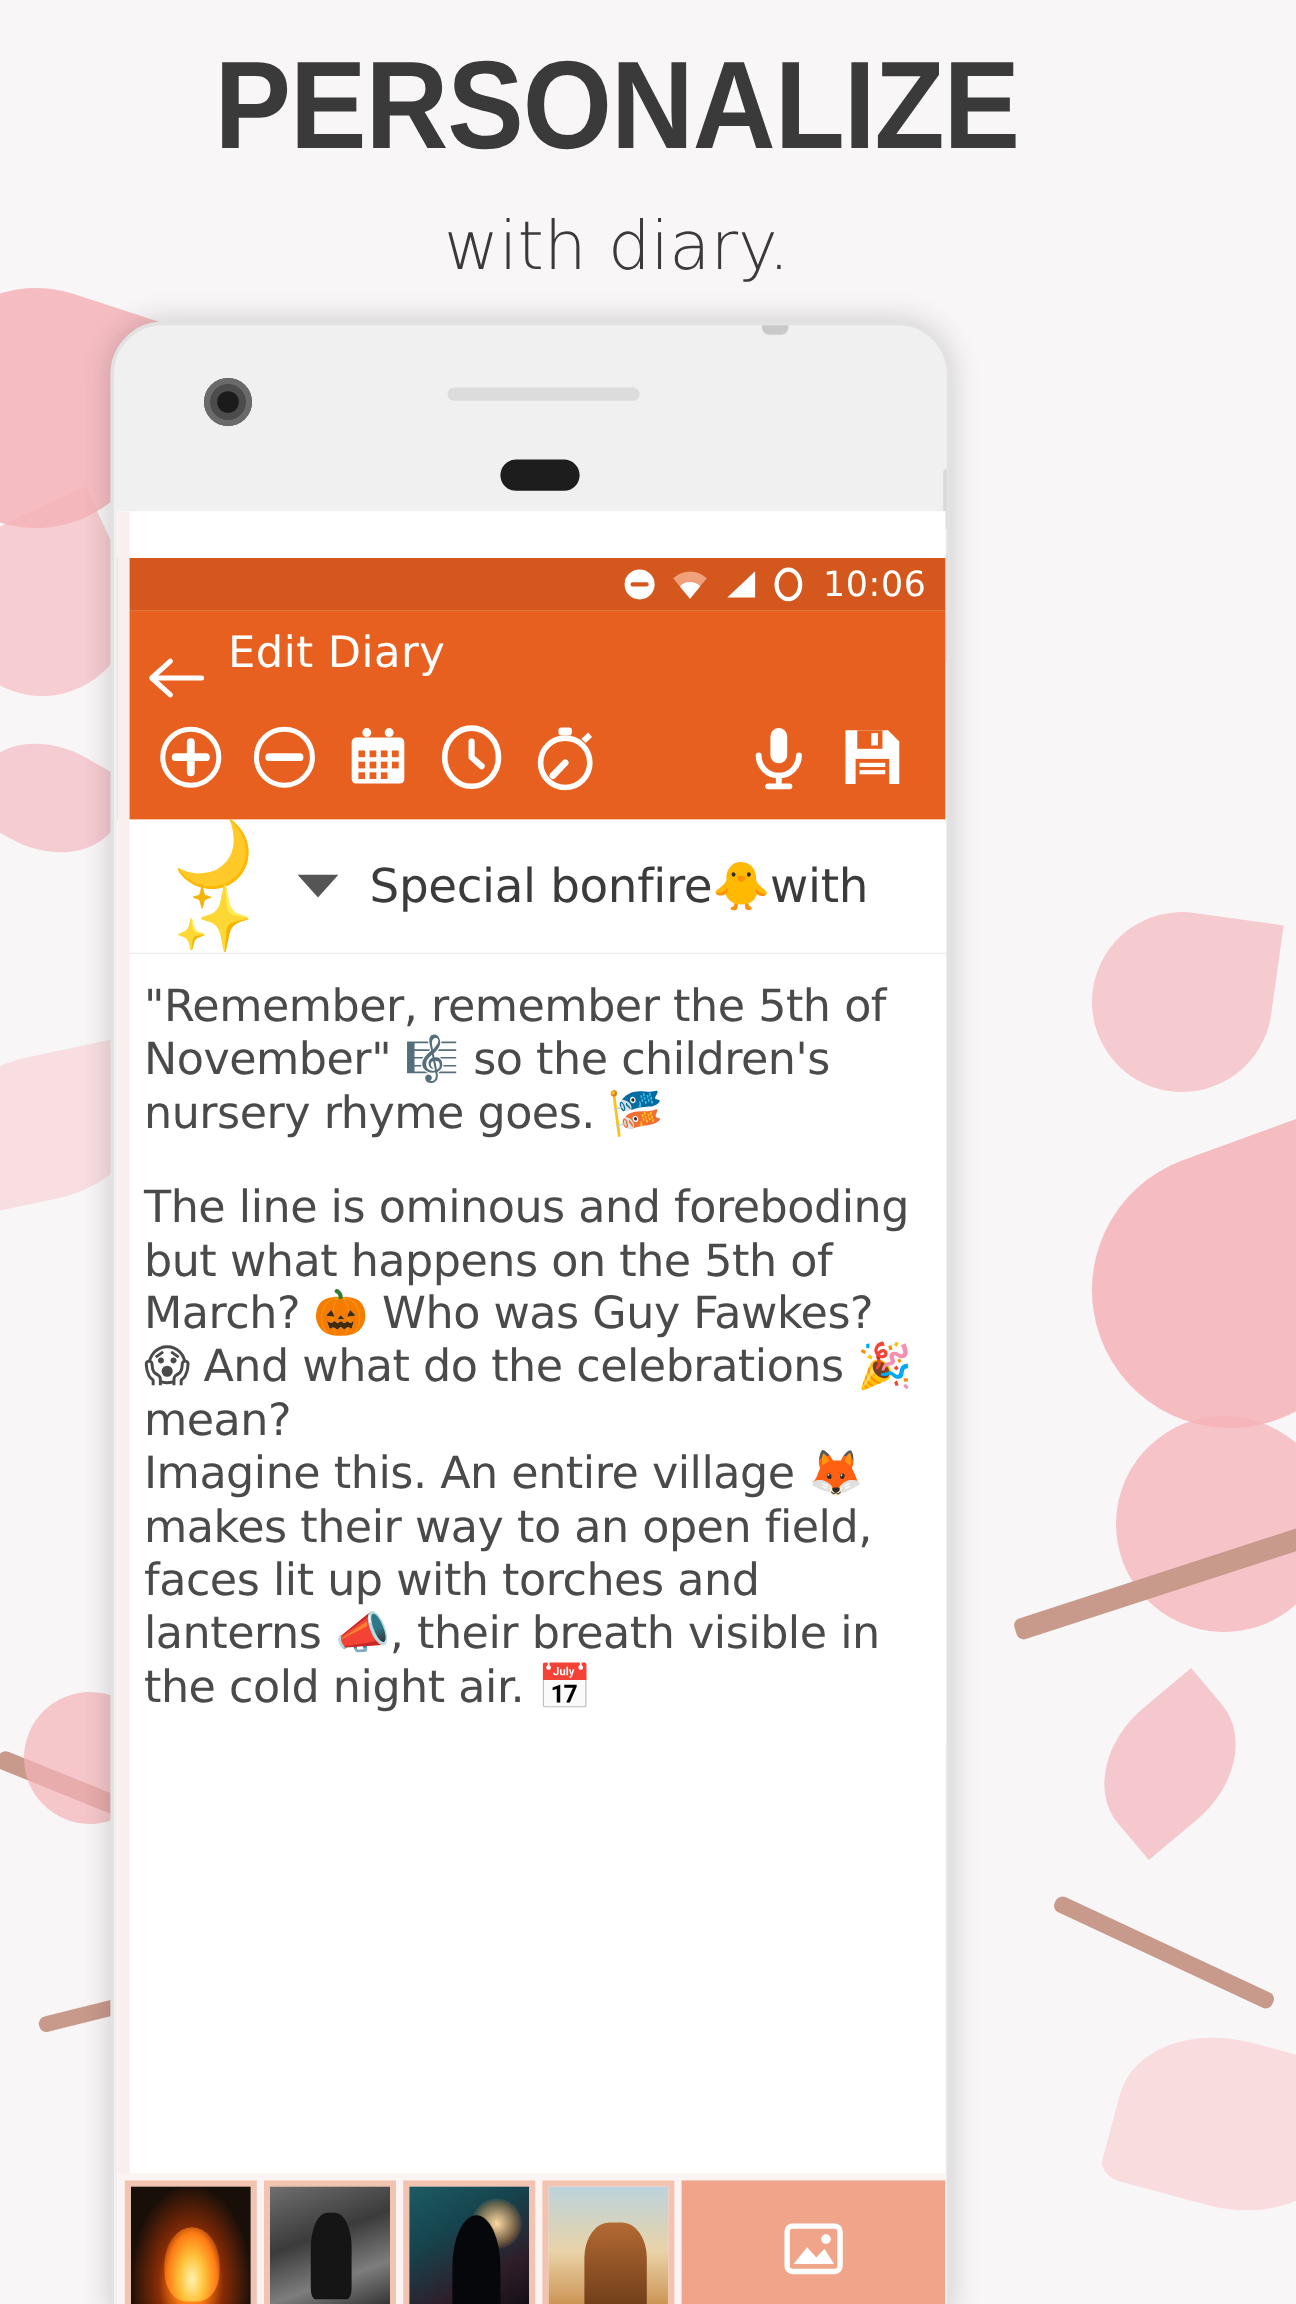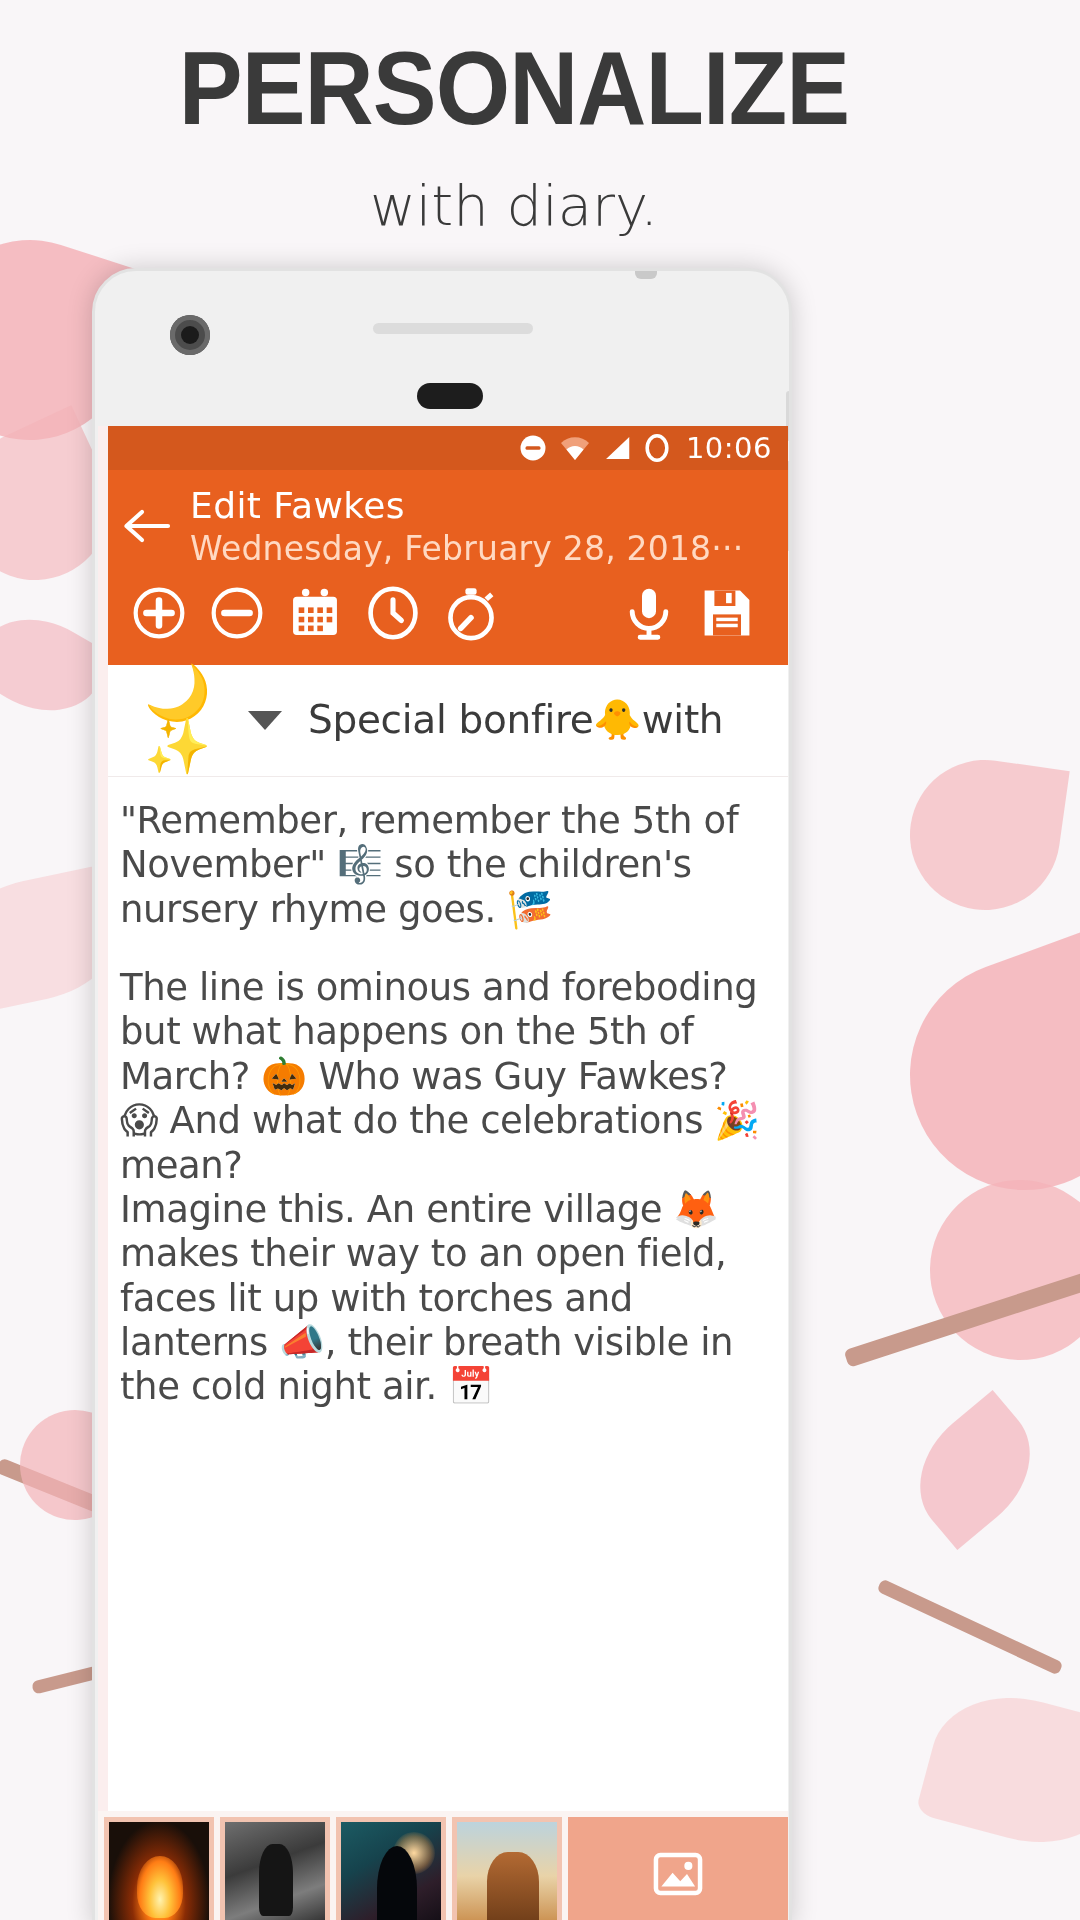--- a/index.html
+++ b/index.html
@@ -77,21 +77,21 @@
   
   #screen {
     position:absolute; left:3px; top:155px; width:690px; height:1505px;
     background:#ffffff; overflow:hidden;
   }
 
   
   #status-bar {
     height:44px; background:#d4581d;
     display:flex; align-items:center; justify-content:flex-end;
-    padding-right:16px; gap:11px;
+    padding-right:16px; gap:11px;margin-top:39px;
   }
   .sb-icon { display:flex; align-items:center; }
   #status-time {
     color:#fff; font-size:29px; font-family:"DejaVu Sans", sans-serif;
     margin-left:4px; letter-spacing:.5px;
   }
 
   
   #app-bar { background:#e8601f; padding:0 0 0 0; }
   #app-bar-top { display:flex; align-items:flex-start; padding:14px 18px 4px 22px; }
@@ -252,22 +252,21 @@
       </div>
 
       <div id="app-bar">
         <div id="app-bar-top">
           <div id="back-arrow">
             <svg width="52" height="40" viewBox="0 0 26 20">
               <path d="M11 3 L3.2 10 L11 17 M3.4 10 L24 10" fill="none" stroke="#fff" stroke-width="2.1" stroke-linecap="round" stroke-linejoin="round"></path>
             </svg>
           </div>
           <div id="titles">
-            <div id="app-title">Edit Fawkes</div>
-            <div id="app-subtitle">Wednesday, February 28, 2018···</div>
+            <div id="app-title">Edit Diary</div>
           </div>
         </div>
 
         <div id="toolbar">
           <div class="tb-btn">
             <svg width="56" height="56" viewBox="0 0 24 24">
               <circle cx="12" cy="12" r="10" fill="none" stroke="#fff" stroke-width="1.8"></circle>
               <path d="M12 6.6 V17.4 M6.6 12 H17.4" stroke="#fff" stroke-width="2.8" stroke-linecap="round"></path>
             </svg>
           </div>

